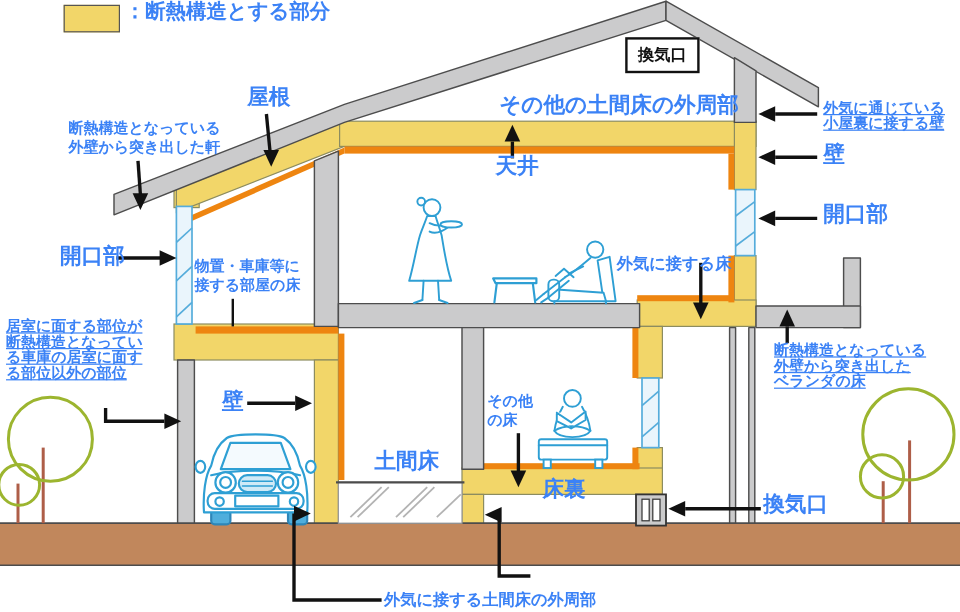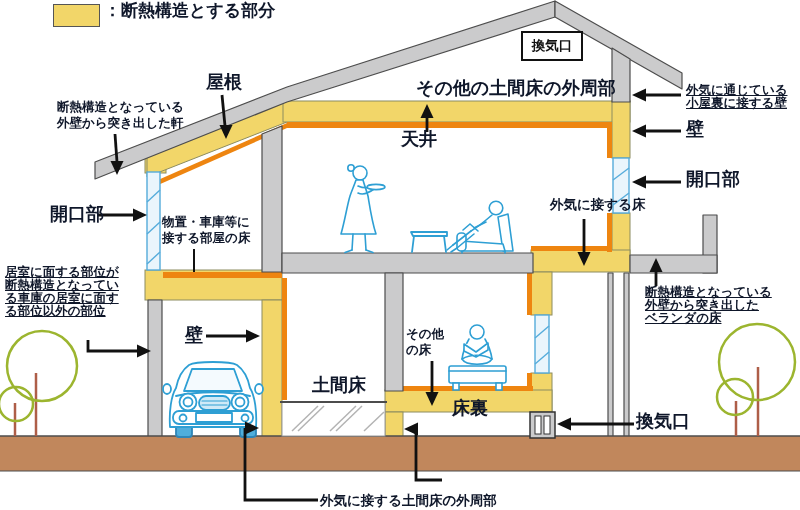--- a/index.html
+++ b/index.html
@@ -1,19 +1,19 @@
 <!DOCTYPE html>
 <html><head>
 <meta charset="utf-8">
 <style>
   html,body{margin:0;padding:0;background:#fff;}
   #stage{position:relative;width:800px;height:510px;background:#fff;overflow:hidden;
          font-family:"DejaVu Sans","Liberation Sans",sans-serif;}
   #drawing{position:absolute;left:0;top:0;}
-  .lbl{position:absolute;font-weight:bold;color:#0f172a;font-size:13.5px;line-height:16px;
+  .lbl{position:absolute;font-weight:bold;color:#3b82f6;font-size:13.5px;line-height:16px;
        white-space:pre-line;letter-spacing:0;}
   .lbl.big{font-size:17px;}
   .lbl.s14{font-size:18px;}
   .lbl.lh15{line-height:15.5px;font-size:12.5px;}
   .lbl.lh17{line-height:13px;font-size:12.5px;text-decoration:underline;}
   .lbl.center{}
   #legend-swatch{position:absolute;left:53px;top:4px;width:45px;height:21px;
        background:#F2D669;border:1.5px solid #555;}
   #ridge-vent-box{position:absolute;left:521px;top:31px;width:58px;height:26px;
        background:#fff;border:2px solid #111;display:flex;align-items:center;
@@ -263,26 +263,26 @@
 断熱構造となってい
 る車庫の居室に面す
 る部位以外の部位</div>
 <div class="lbl lh15" style="left:162px;top:214px;">物置・車庫等に
 接する部屋の床</div>
 <div class="lbl s14" style="left:185px;top:327px;">壁</div>
 <div id="ridge-vent-box">
   <span>換気口</span>
 </div>
 <div class="lbl s14" style="left:416px;top:80px;">その他の土間床の外周部</div>
-<div class="lbl s14" style="left:401px;top:131px;text-align:right;">天井</div>
+<div class="lbl s14" style="left:413px;top:131px;text-align:right;">天井</div>
 <div class="lbl lh17" style="left:686px;top:83px;">外気に通じている
 小屋裏に接する壁</div>
 <div class="lbl s14" style="left:686px;top:121px;">壁</div>
 <div class="lbl s14" style="left:686px;top:171px;">開口部</div>
-<div class="lbl" style="left:514px;top:196px;margin-left:36px;">外気に接する床</div>
+<div class="lbl" style="left:514px;top:212px;">外気に接する床</div>
 <div class="lbl lh17" style="left:645px;top:285px;">断熱構造となっている
 外壁から突き出した
 ベランダの床</div>
 <div class="lbl lh15 center" style="left:406px;top:326px;width:54px;">その他
 の床</div>
 <div class="lbl s14" style="left:452px;top:400px;">床裏</div>
 <div class="lbl s14" style="left:636px;top:413px;">換気口</div>
 <div class="lbl s14" style="left:312px;top:377px;">土間床</div>
 <div class="lbl" style="left:320px;top:492px;">外気に接する土間床の外周部</div>
 

